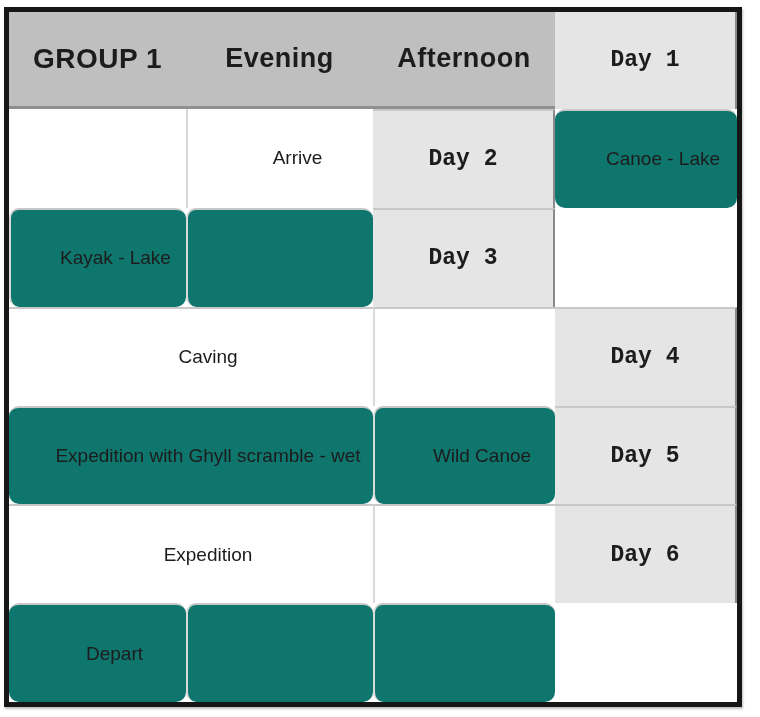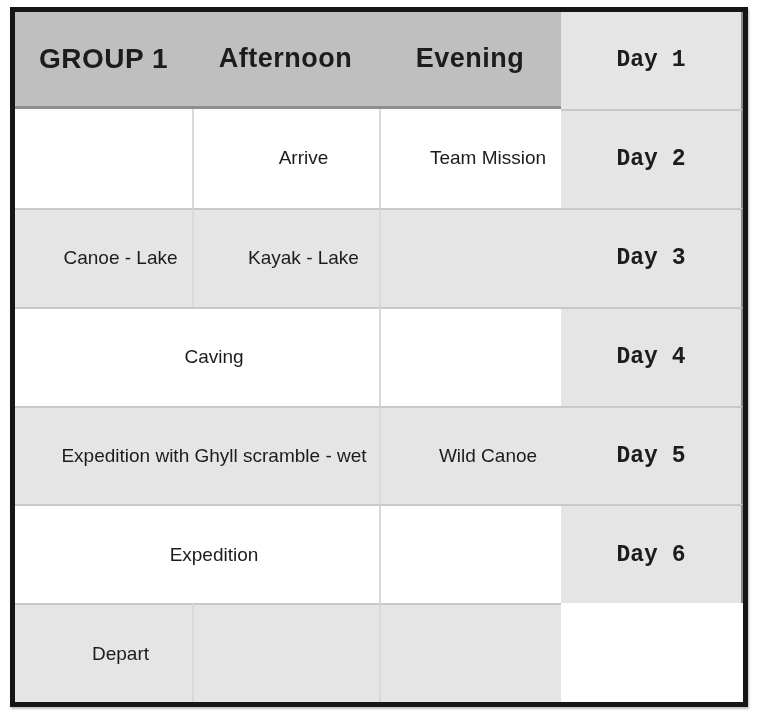--- a/index.html
+++ b/index.html
@@ -4,21 +4,21 @@
 <style>
   * { margin: 0; padding: 0; box-sizing: border-box; }
   html, body {
     width: 760px; height: 717px;
     background: #ffffff;
     font-family: "Liberation Sans", sans-serif;
     overflow: hidden;
   }
   .table-frame {
     position: absolute;
-    left: 10px; top: 7px;
+    left: 4px; top: 7px;
     width: 738px; height: 700px;
     border: 5px solid #161616;
     background: #ffffff;
     box-shadow: 1px 2px 2px rgba(0,0,0,0.25);
   }
   .grid {
     display: grid;
     width: 728px; height: 690px;
     grid-template-columns: 177px 187px 182px 1fr;
     grid-template-rows: 97px repeat(6, 1fr);
@@ -44,39 +44,38 @@
   
   .daycell {
     background: #e5e5e5;
     border-right: 2px solid #8a8a8a;
     font-weight: bold;
     font-size: 23px;
     font-family: Liberation Mono, monospace;
   }
   
   .body { font-size: 19px; background: #ffffff; padding-left: 40px; }
-  .stripe { background: #e5e5e5; }
+  .stripe { background: #0f766e; border-radius: 10px; }
   .bt { border-top: 2px solid #c8c8c8; }
   .vdiv { border-left: 2px solid #d9d9d9; }
   .span2 { grid-column: span 2; }
 </style>
 </head>
 <body>
 
 <div class="table-frame">
   <div class="grid">
 
     <div class="cell hcell group">GROUP 1</div>
+    <div class="cell hcell">Evening</div>
     <div class="cell hcell">Afternoon</div>
-    <div class="cell hcell">Evening</div>
 
     <div class="cell daycell">Day 1</div>
     <div class="cell body"></div>
     <div class="cell body vdiv">Arrive</div>
-    <div class="cell body vdiv">Team Mission</div>
 
     <div class="cell daycell bt">Day 2</div>
     <div class="cell body stripe bt">Canoe - Lake</div>
     <div class="cell body stripe bt vdiv">Kayak - Lake</div>
     <div class="cell body stripe bt vdiv"></div>
 
     <div class="cell daycell bt">Day 3</div>
     <div class="cell body bt span2">Caving</div>
     <div class="cell body bt vdiv"></div>
 

